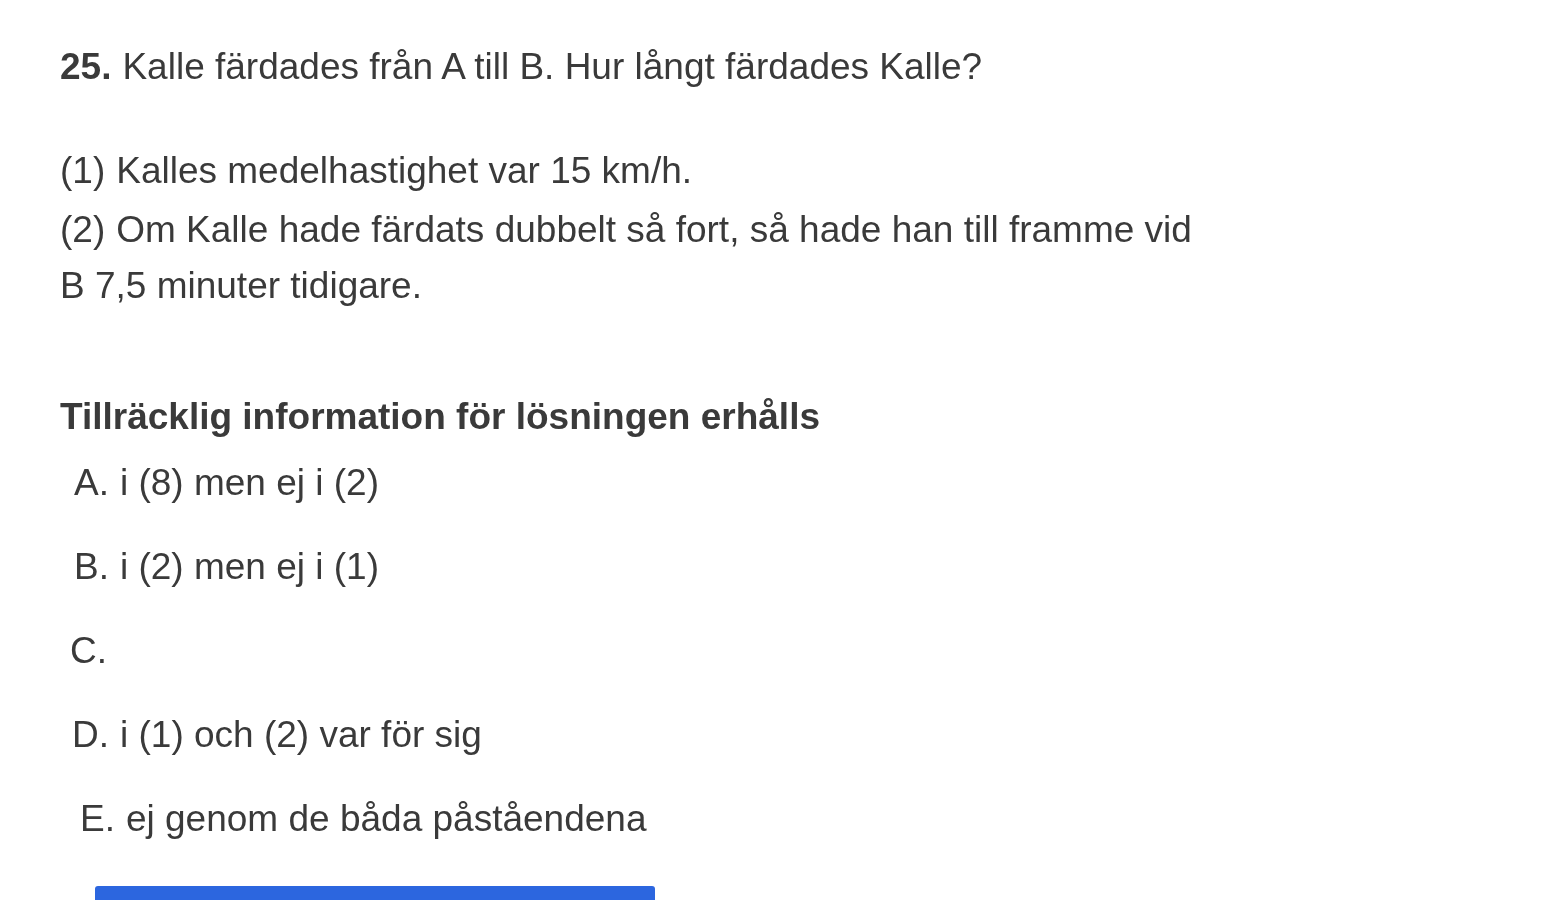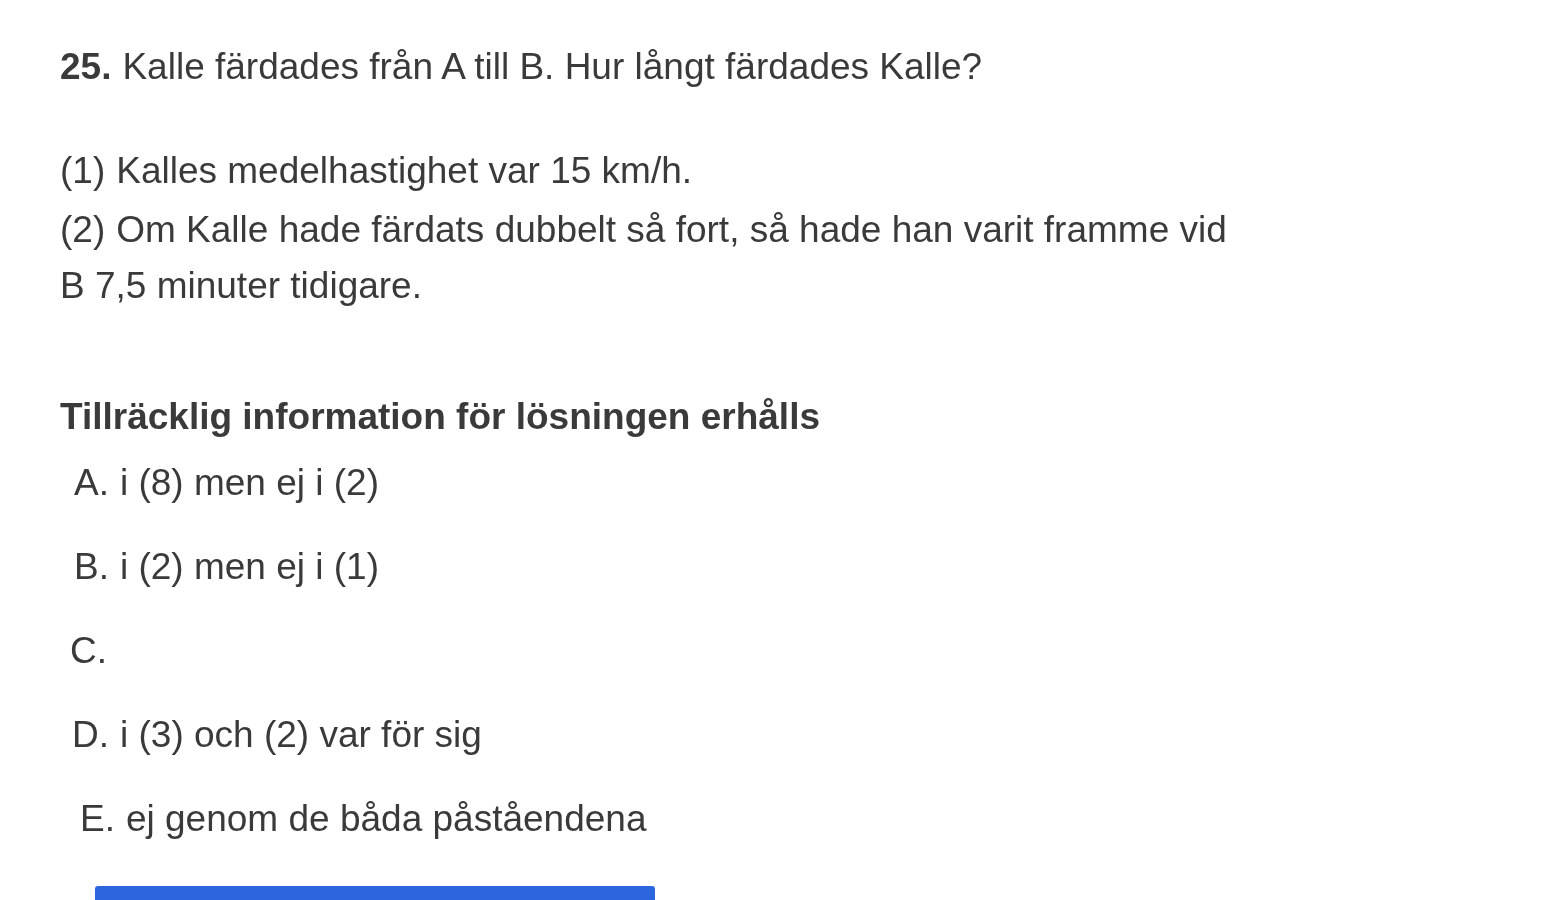--- a/index.html
+++ b/index.html
@@ -53,21 +53,21 @@
     <span>Kalle färdades från A till B. Hur långt färdades Kalle?</span>
   </div>
 
   <div class="line pos-stmt1">
     <span>(1)</span>
     <span>Kalles medelhastighet var 15 km/h.</span>
   </div>
 
   <div class="line pos-stmt2a">
     <span>(2)</span>
-    <span>Om Kalle hade färdats dubbelt så fort, så hade han varit framme vid</span>
+    <span>Om Kalle hade färdats dubbelt så fort, så hade han till framme vid</span>
   </div>
   <div class="line pos-stmt2b">
     <span>B 7,5 minuter tidigare.</span>
   </div>
 
   <div class="line heading pos-heading">
     <span>Tillräcklig information för lösningen erhålls</span>
   </div>
 
   <div class="line option pos-opt-a">
@@ -79,21 +79,21 @@
     <span>B.</span>
     <span>i (2) men ej i (1)</span>
   </div>
 
   <div class="line option pos-opt-c">
     <span>C.</span>
   </div>
 
   <div class="line option pos-opt-d">
     <span>D.</span>
-    <span>i (3) och (2) var för sig</span>
+    <span>i (1) och (2) var för sig</span>
   </div>
 
   <div class="line option pos-opt-e">
     <span>E.</span>
     <span>ej genom de båda påståendena</span>
   </div>
 
   <div class="bottom-bar" style="background: rgb(44, 102, 223);"></div>
 
 </div>

